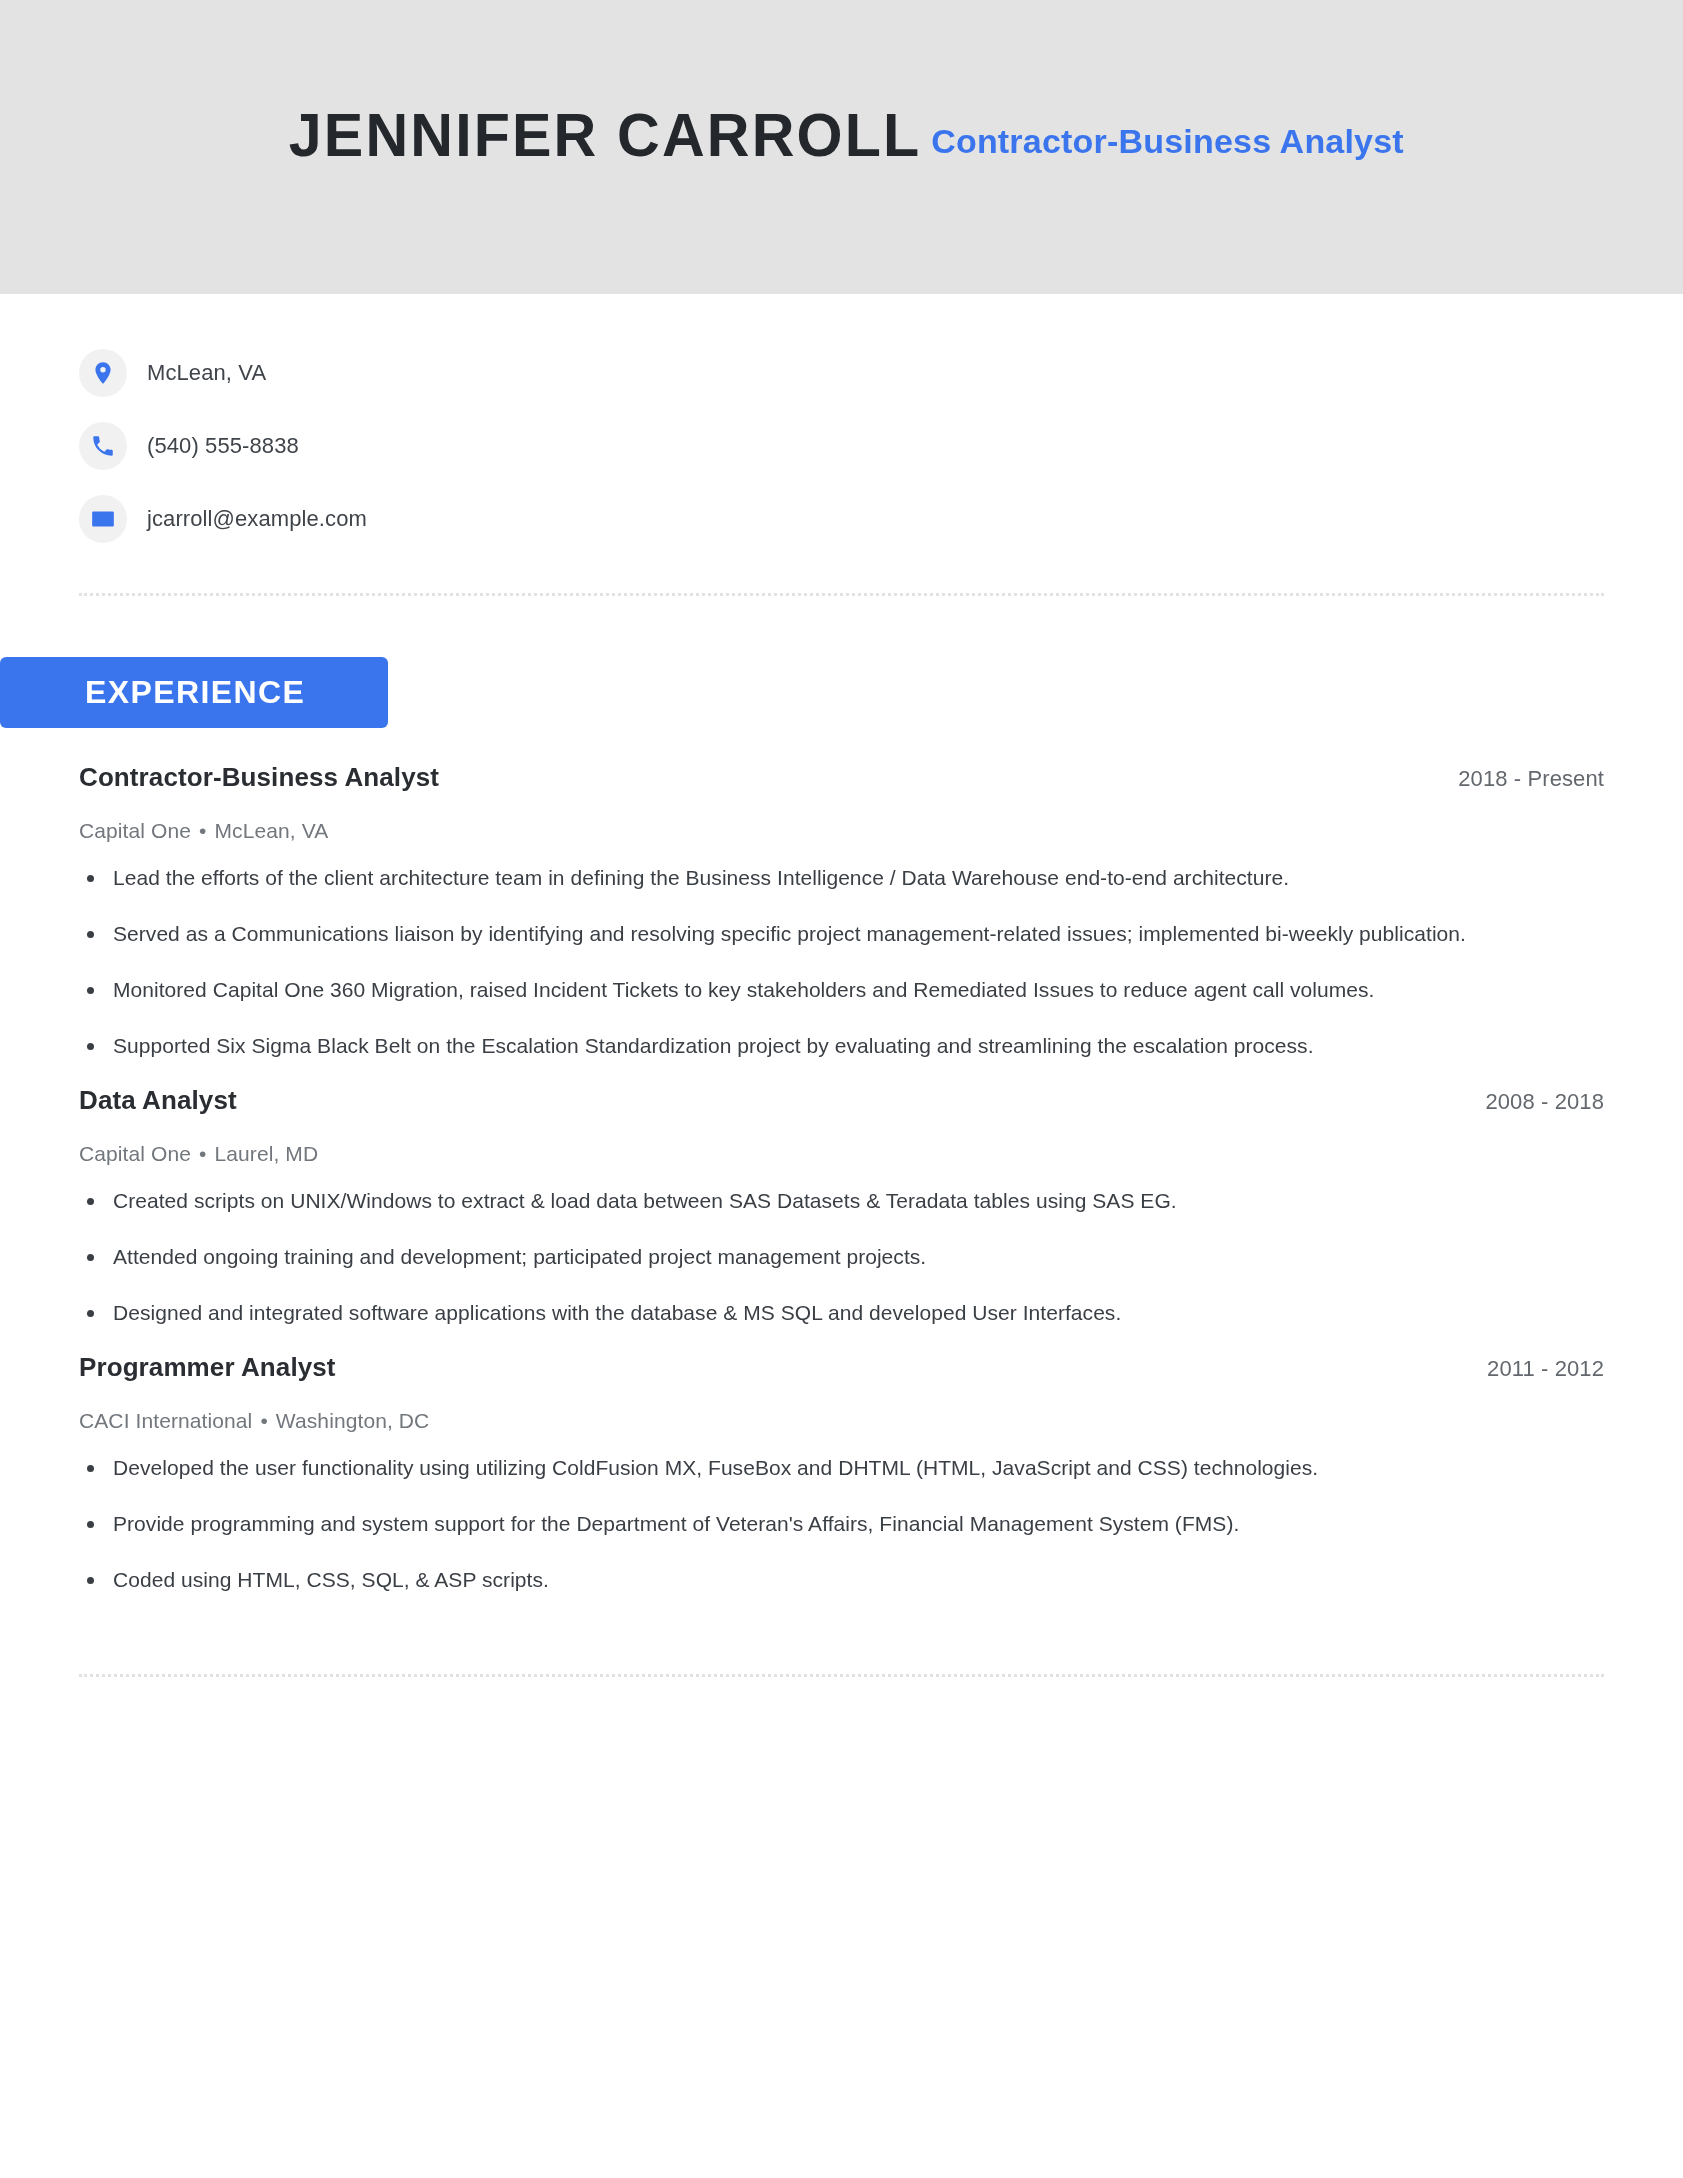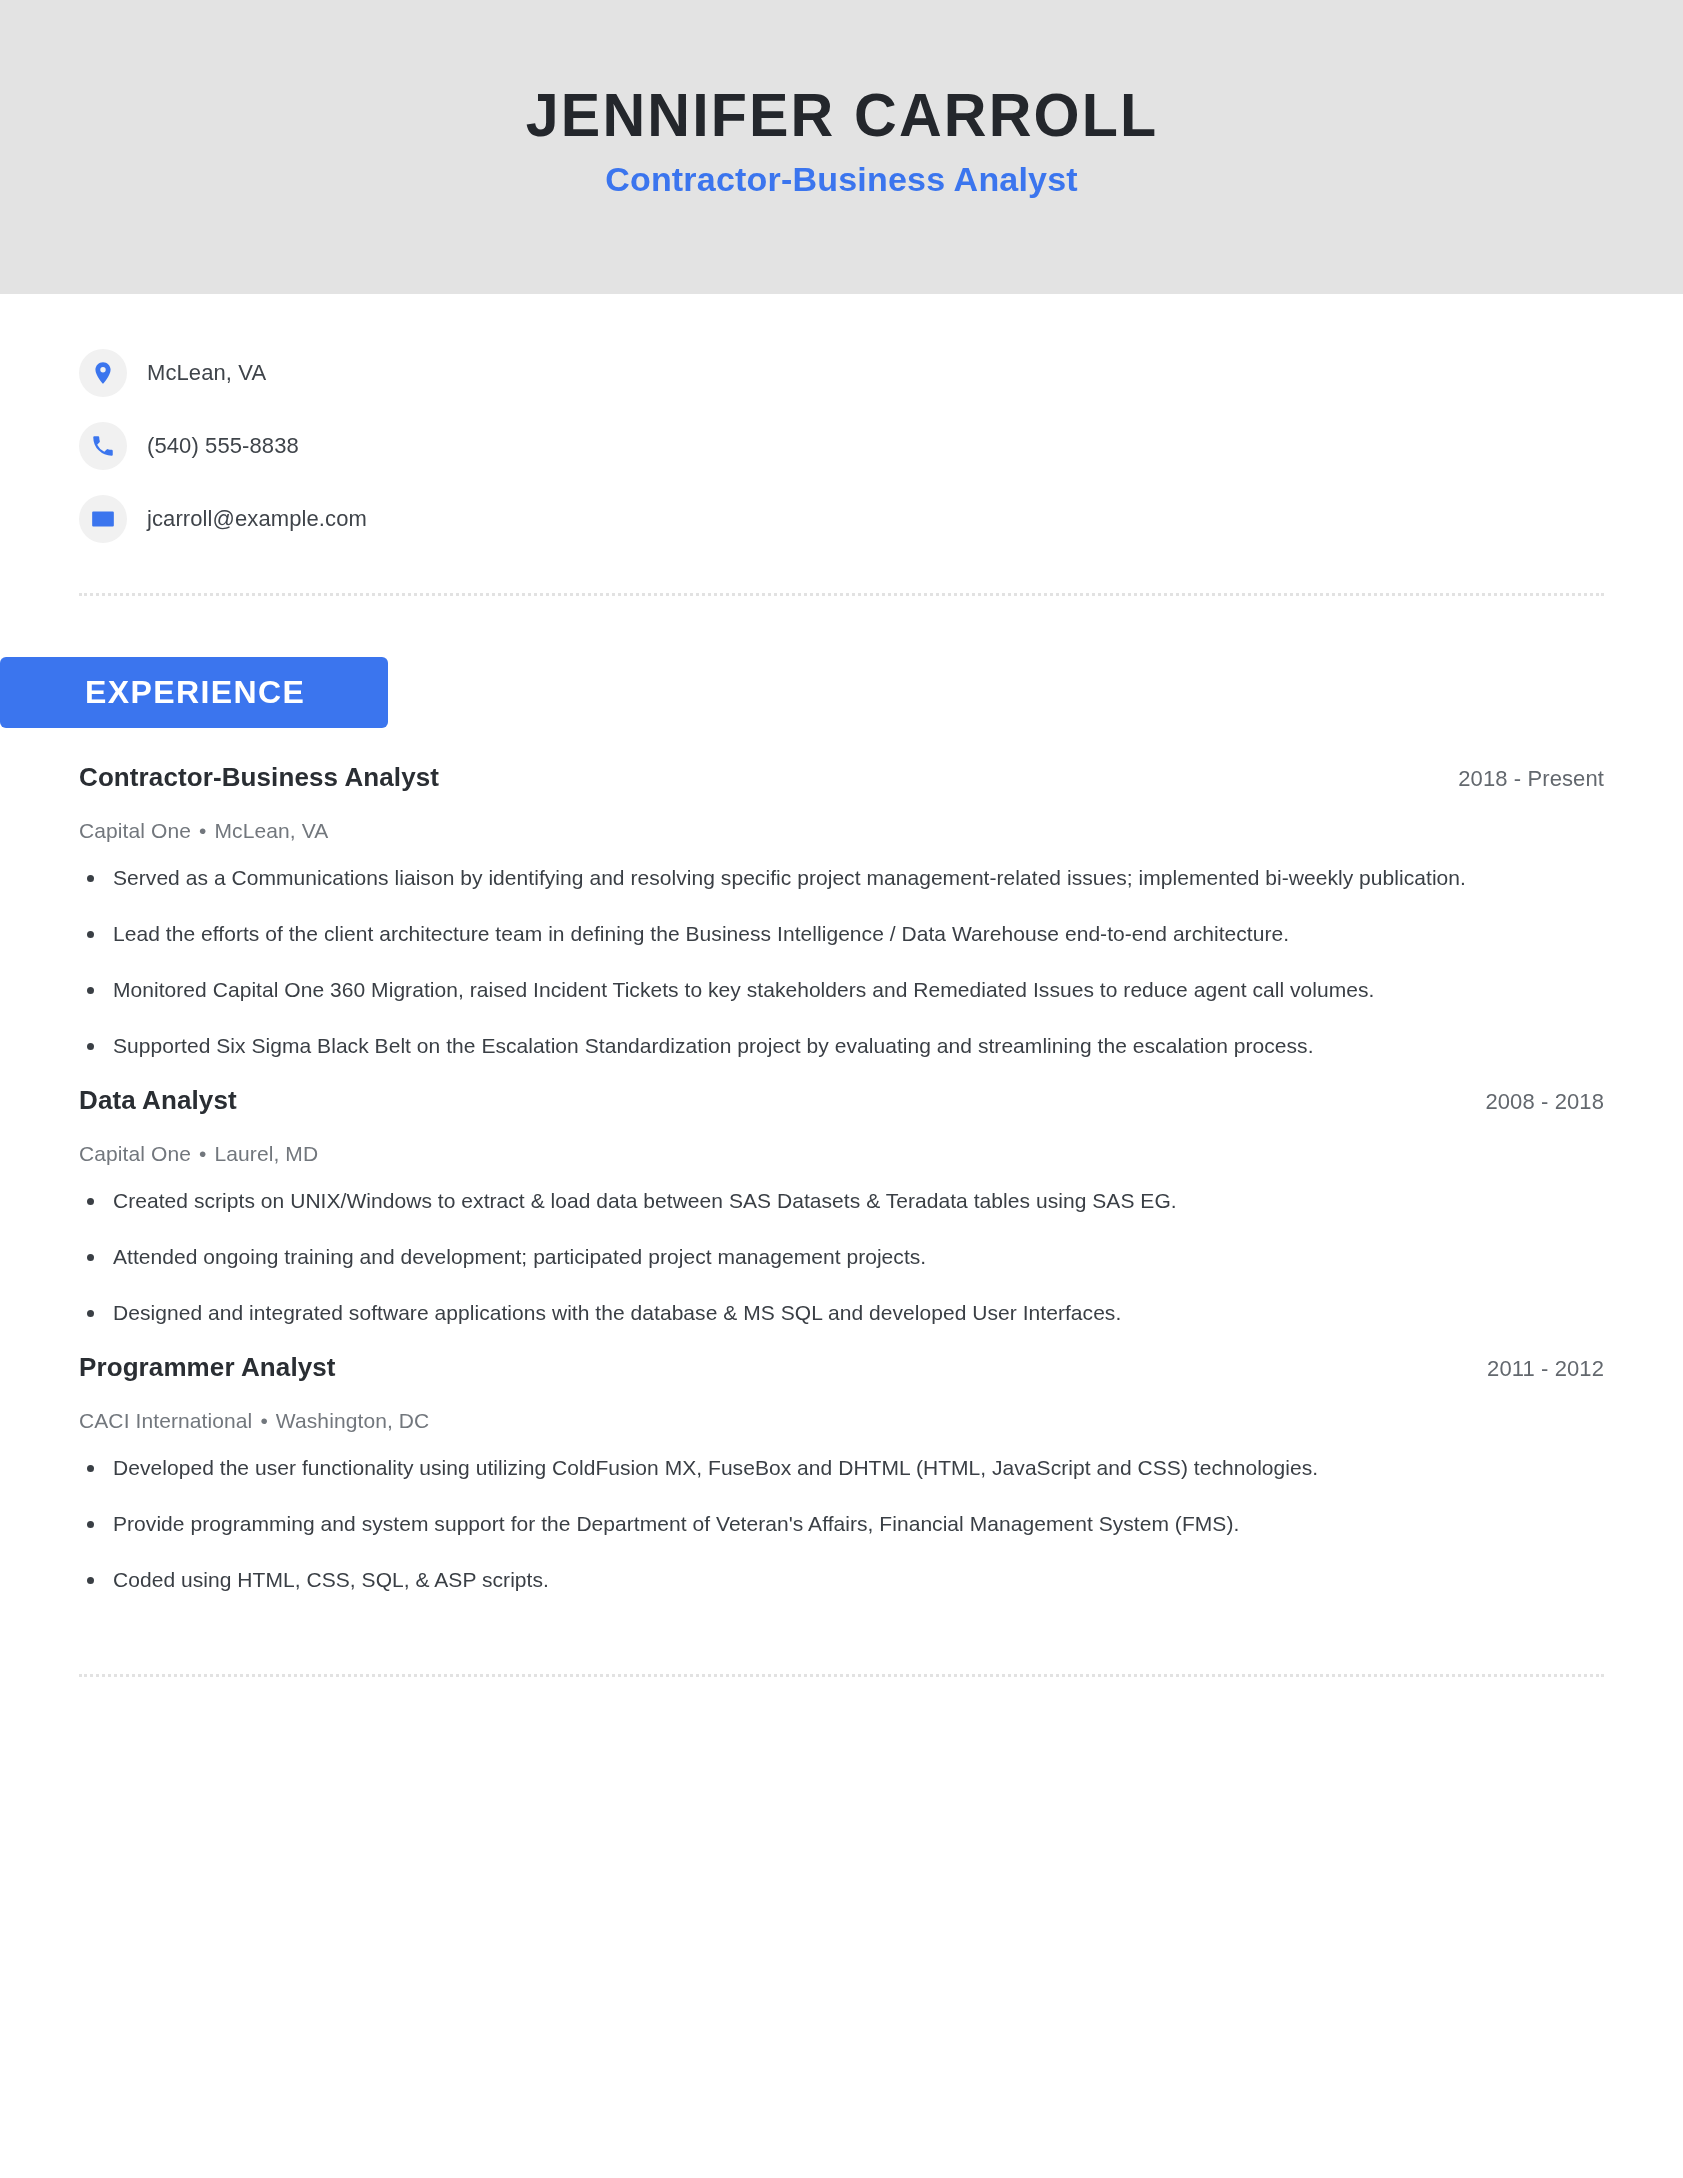--- a/index.html
+++ b/index.html
@@ -22,21 +22,21 @@
     background: #ffffff;
     overflow: hidden;
   }
 
   
   .header-band {
     width: 100%;
     height: 294px;
     background: #e3e3e3;
     display: flex;
-    flex-direction: column;
+    flex-direction: row;
     align-items: center;
     justify-content: center;
     box-sizing: border-box;
     padding-bottom: 12px;
   }
   .full-name {
     font-family: "Liberation Sans Narrow", "Liberation Sans", sans-serif;
     font-size: 61px;
     font-weight: bold;
     letter-spacing: 2.2px;
@@ -223,22 +223,22 @@
 
     <div class="job">
       <div class="job-head">
         <span class="job-title">Contractor-Business Analyst</span>
         <span class="job-dates">2018 - Present</span>
       </div>
       <div class="job-meta">
         <span>Capital One</span><span class="sep">•</span><span>McLean, VA</span>
       </div>
       <ul class="bullets">
+        <li>Lead the efforts of the client architecture team in defining the Business Intelligence / Data Warehouse end-to-end architecture.</li>
         <li>Served as a Communications liaison by identifying and resolving specific project management-related issues; implemented bi-weekly publication.</li>
-        <li>Lead the efforts of the client architecture team in defining the Business Intelligence / Data Warehouse end-to-end architecture.</li>
         <li>Monitored Capital One 360 Migration, raised Incident Tickets to key stakeholders and Remediated Issues to reduce agent call volumes.</li>
         <li>Supported Six Sigma Black Belt on the Escalation Standardization project by evaluating and streamlining the escalation process.</li>
       </ul>
     </div>
 
     <div class="job">
       <div class="job-head">
         <span class="job-title">Data Analyst</span>
         <span class="job-dates">2008 - 2018</span>
       </div>

